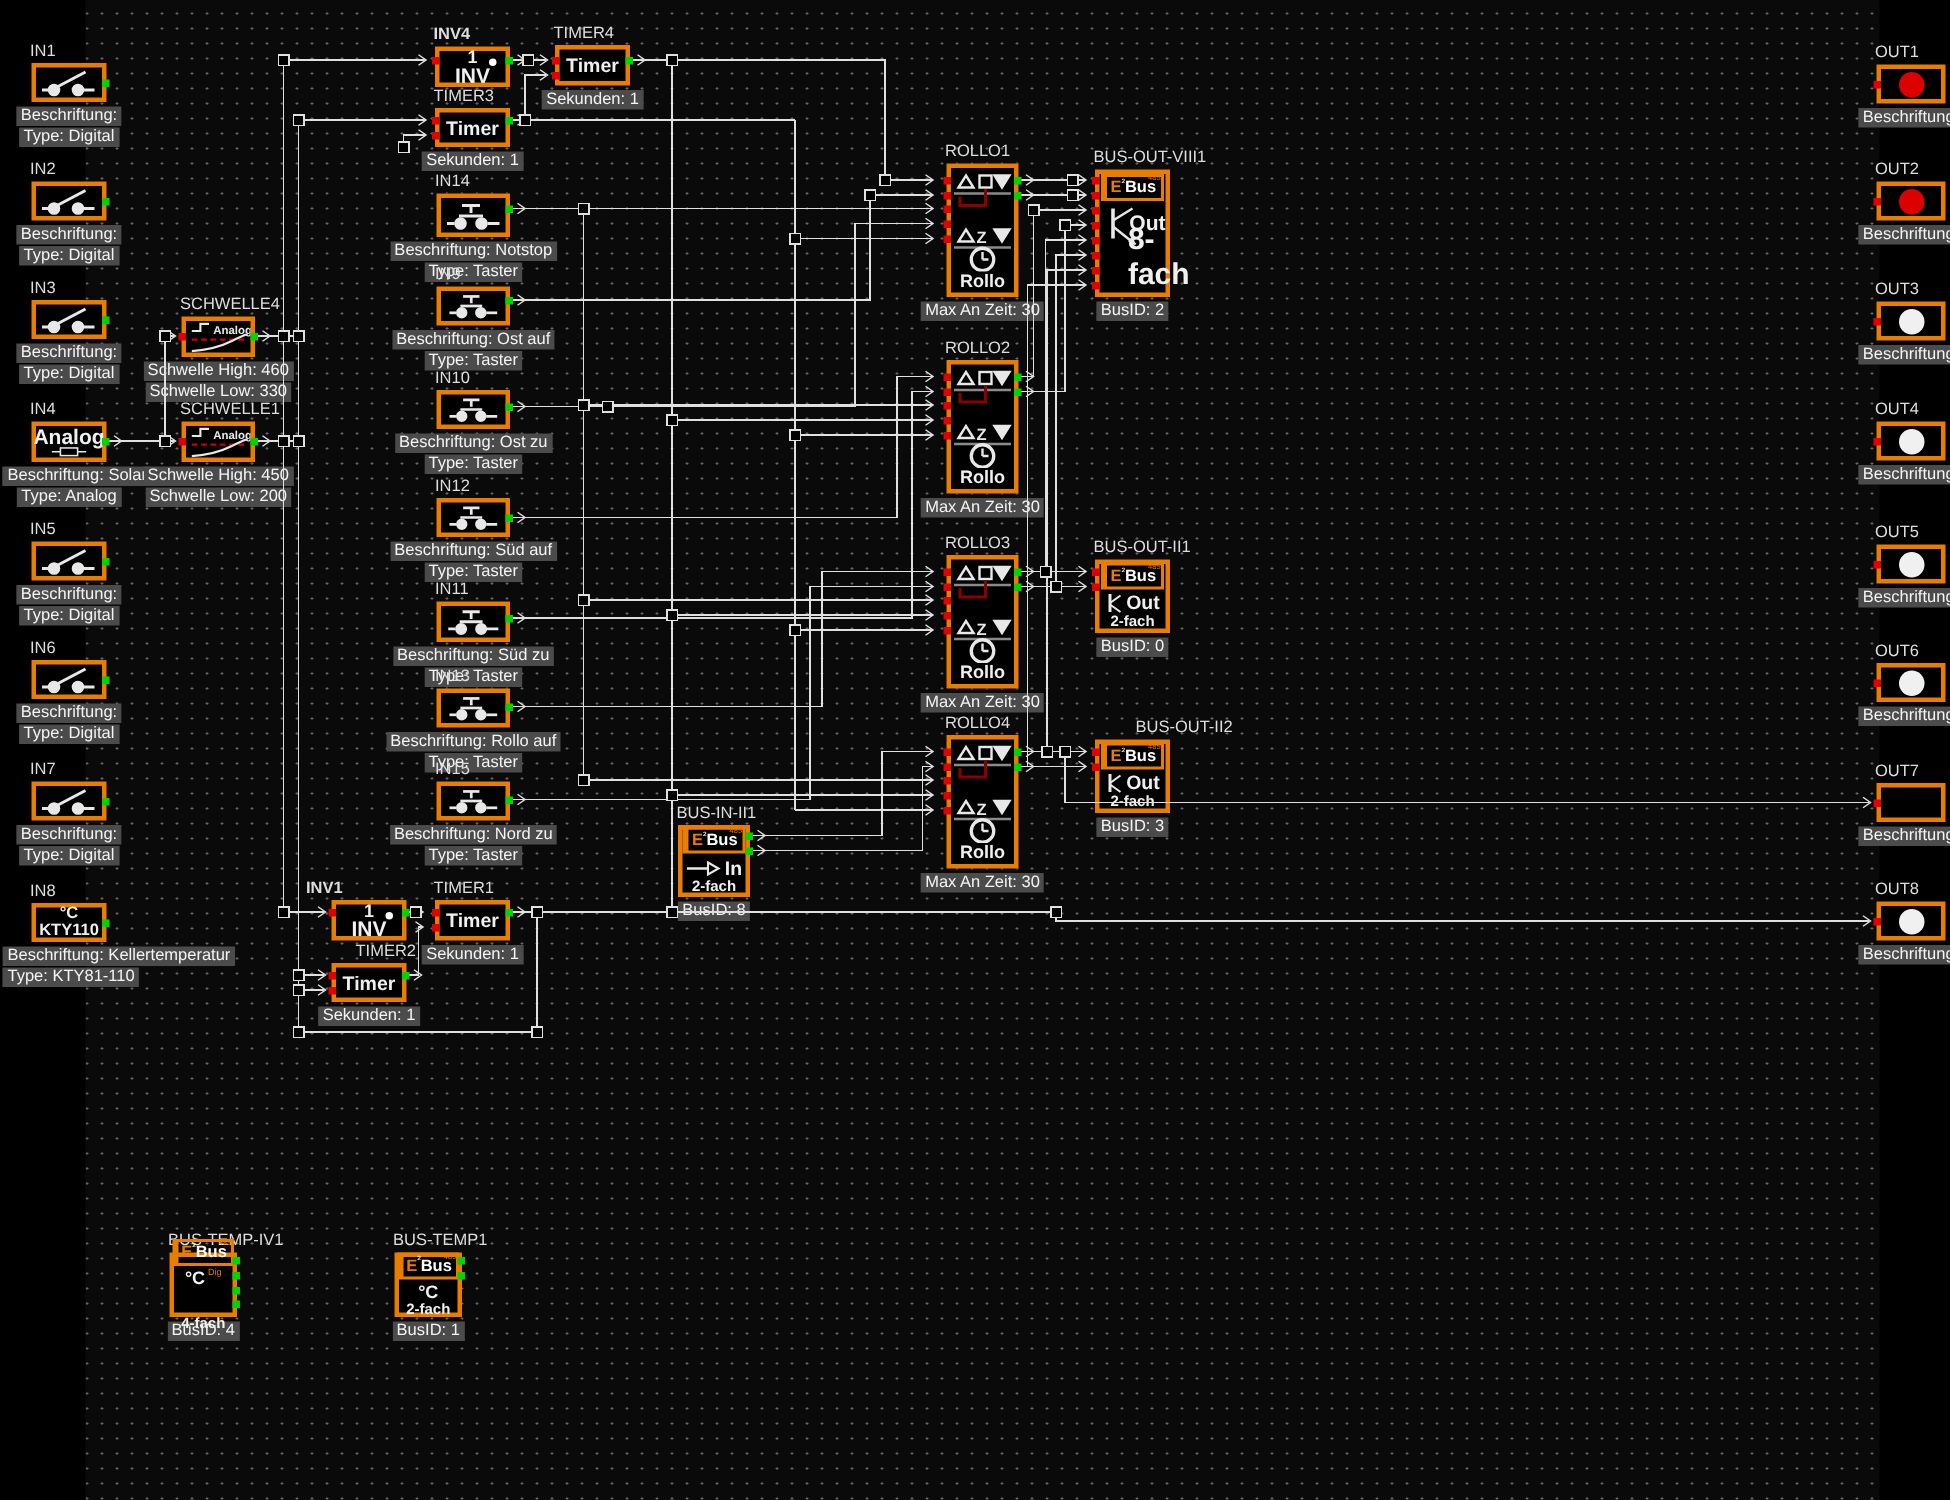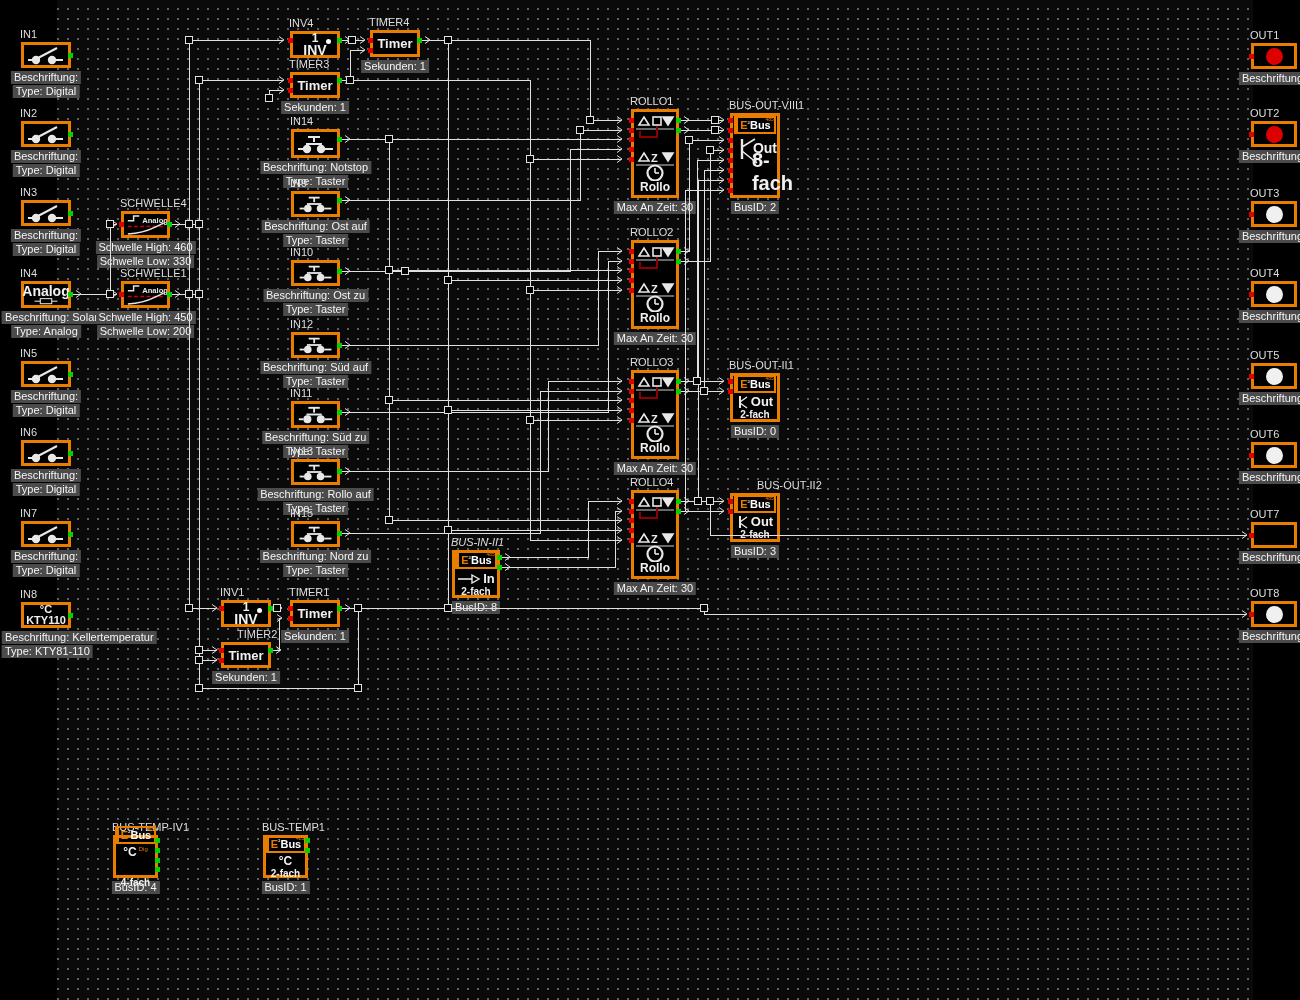--- a/index.html
+++ b/index.html
@@ -180,21 +180,21 @@
       <span class="lbl">Schwelle High: 450</span>
       <span class="lbl">Schwelle Low: 200</span>
     </div>
     <div class="pin red" style="left: 119px; top: 292px;"></div>
     <div class="pin green" style="left: 167px; top: 292px;"></div>
     <div class="block" style="left: 290px; top: 31px; width: 50px; height: 27px;">
       <div class="bold" style="font-size:12px;line-height:11px;">1</div>
       <div class="bold" style="font-size:14px;line-height:13px;">INV</div>
       <div style="position:absolute;right:6px;top:5px;width:5px;height:5px;border-radius:50%;background:#fff;"></div>
     </div>
-    <div class="btitle" style="left: 289px; top: 17px;">INV4</div>
+    <div class="btitle" style="left: 289px; top: 17px; font-weight: bold;">INV4</div>
     <div class="pin red" style="left: 288px; top: 38px;"></div>
     <div class="pin green" style="left: 337px; top: 38px;"></div>
     <div class="block" style="left: 370px; top: 30px; width: 50px; height: 27px;">
       <div class="bold" style="font-size:13px;">Timer</div>
     </div>
     <div class="btitle" style="left: 369px; top: 16px;">TIMER4</div>
     <div class="lblwrap" style="left: 395px; top: 60px;">
       <span class="lbl">Sekunden: 1</span>
     </div>
     <div class="pin red" style="left: 368px; top: 38px;"></div>
@@ -327,21 +327,21 @@
     <div class="lblwrap" style="left: 315.5px; top: 550px;">
       <span class="lbl">Beschriftung: Nord zu</span>
       <span class="lbl">Type: Taster</span>
     </div>
     <div class="pin green" style="left: 337px; top: 531px;"></div>
     <div class="block" style="left: 221px; top: 600px; width: 50px; height: 27px;">
       <div class="bold" style="font-size:12px;line-height:11px;">1</div>
       <div class="bold" style="font-size:14px;line-height:13px;">INV</div>
       <div style="position:absolute;right:6px;top:5px;width:5px;height:5px;border-radius:50%;background:#fff;"></div>
     </div>
-    <div class="btitle" style="left: 220px; top: 586px;">INV1</div>
+    <div class="btitle" style="left: 204px; top: 586px; font-weight: bold;">INV1</div>
     <div class="pin red" style="left: 219px; top: 606px;"></div>
     <div class="pin green" style="left: 268px; top: 606px;"></div>
     <div class="block" style="left: 290px; top: 600px; width: 50px; height: 27px;">
       <div class="bold" style="font-size:13px;">Timer</div>
     </div>
     <div class="btitle" style="left: 289px; top: 586px;">TIMER1</div>
     <div class="lblwrap" style="left: 315px; top: 630px;">
       <span class="lbl">Sekunden: 1</span>
     </div>
     <div class="pin red" style="left: 288px; top: 606px;"></div>
@@ -366,21 +366,21 @@
       </div>
       <div class="row" style="margin-top:2px;">
         <svg width="24" height="10" viewBox="0 0 24 10" stroke="#e8e8e8" fill="none">
           <line x1="1" y1="5" x2="15" y2="5" stroke-width="1.6"></line>
           <polygon points="15,1 22,5 15,9" stroke-width="1.4"></polygon>
         </svg>
         <span class="bold" style="font-size:13px;">In</span>
       </div>
       <div class="bold" style="font-size:10px;">2-fach</div>
     </div>
-    <div class="btitle" style="left: 451px; top: 536px; font-style: italic;">BUS-IN-II1</div>
+    <div class="btitle" style="left: 451px; top: 536px;">BUS-IN-II1</div>
     <div class="lblwrap" style="left: 476px; top: 601px;">
       <span class="lbl">BusID: 8</span>
     </div>
     <div class="pin green" style="left: 497px; top: 555px;"></div>
     <div class="pin green" style="left: 497px; top: 565px;"></div>
     <div class="block" style="left: 631px; top: 109px; width: 48px; height: 89px;">
       <svg width="44" height="68" viewBox="0 0 44 68" fill="none" stroke="#e8e8e8" stroke-width="1.6">
         <polygon points="6,12 11,4 16,12"></polygon>
         <rect x="20" y="4" width="8" height="8"></rect>
         <polygon points="30,4 40,4 35,12" fill="#e8e8e8"></polygon>

